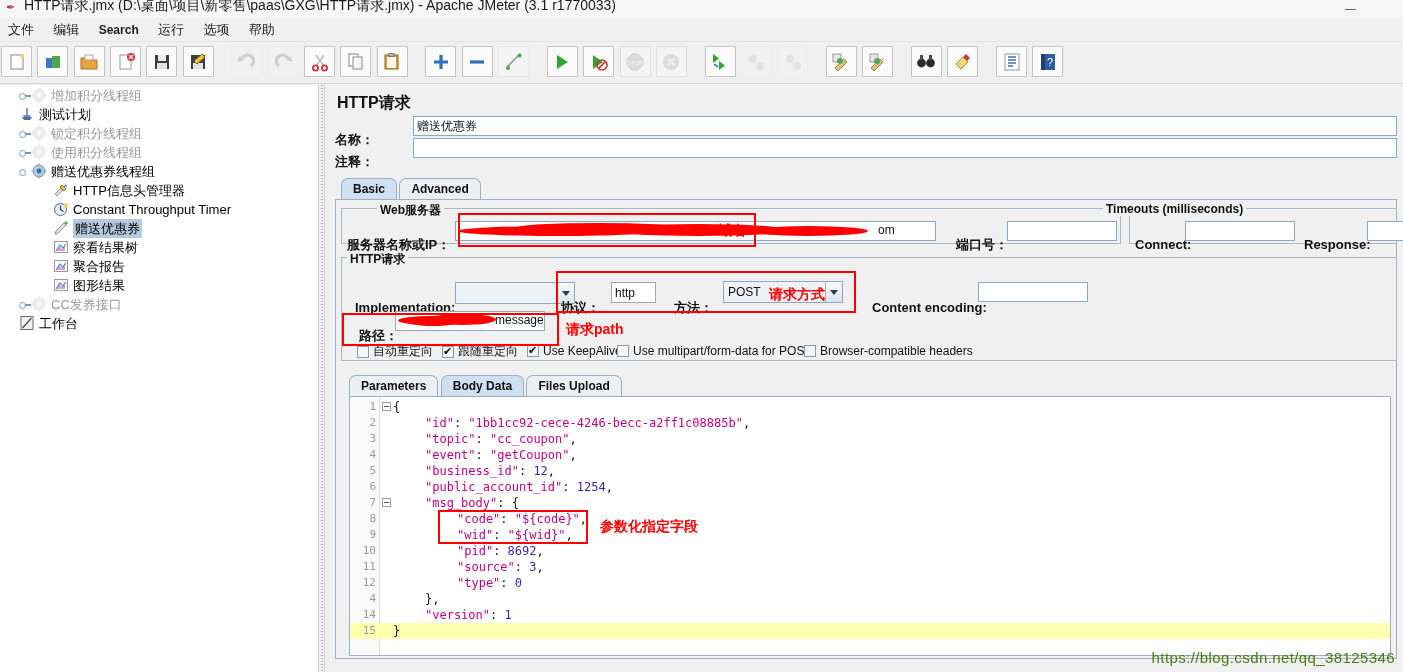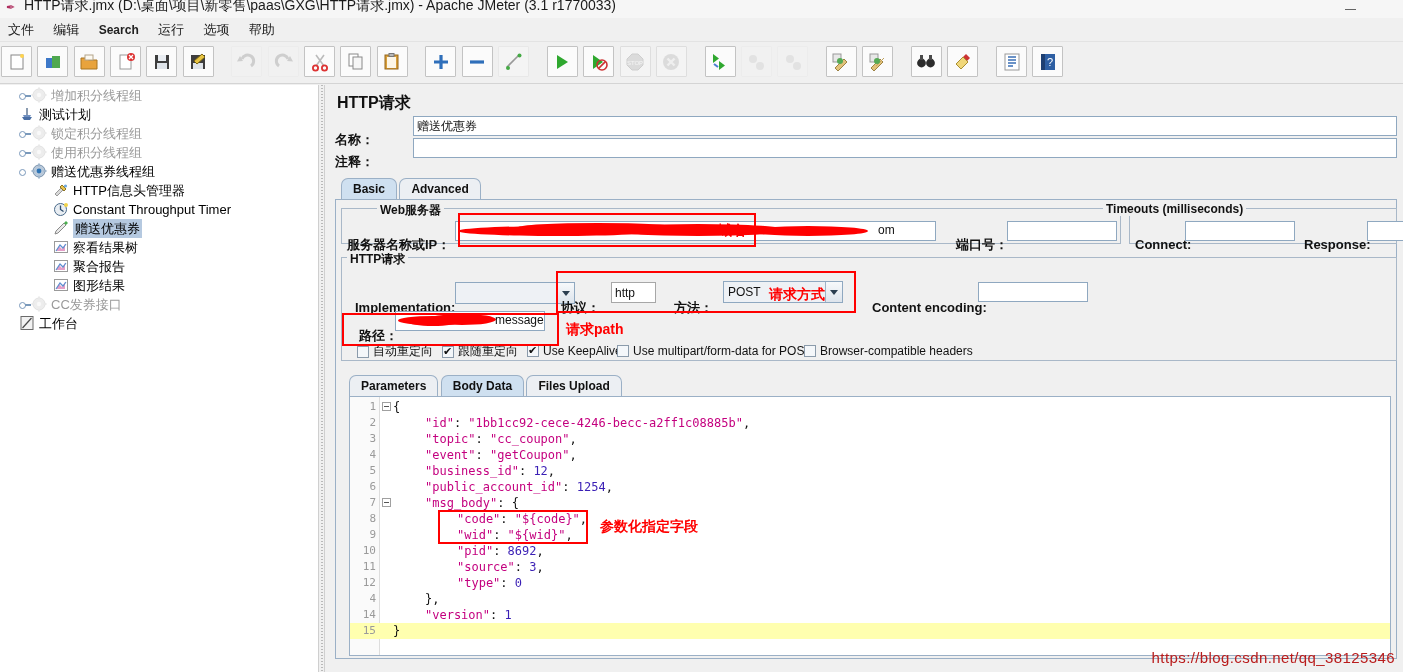--- a/index.html
+++ b/index.html
@@ -219,21 +219,21 @@
   .redbox { position:absolute; border:2px solid #ff0000; pointer-events:none; }
   .redtext {
     position:absolute; color:#ff0000; font-weight:bold;
     font-family:"Liberation Sans","DejaVu Sans",sans-serif;
   }
   .redact { position:absolute; overflow:hidden; }
   .redact .blob { position:absolute; background:#ff0000; border-radius:50%; }
 
   .watermark {
     position:absolute; right:8px; bottom:6px; font-size:15px;
-    color:#b91c1c; letter-spacing:.4px; font-family:"Liberation Sans",sans-serif;
+    color:#4d7c0f; letter-spacing:.4px; font-family:"Liberation Sans",sans-serif;
   }
 </style>
 </head>
 <body>
 
 <div id="app">
 
   <div class="titlebar">
     <div class="tb-icon">✒</div>
     <div class="tb-text">HTTP请求.jmx (D:\桌面\项目\新零售\paas\GXG\HTTP请求.jmx) - Apache JMeter (3.1 r1770033)</div>

